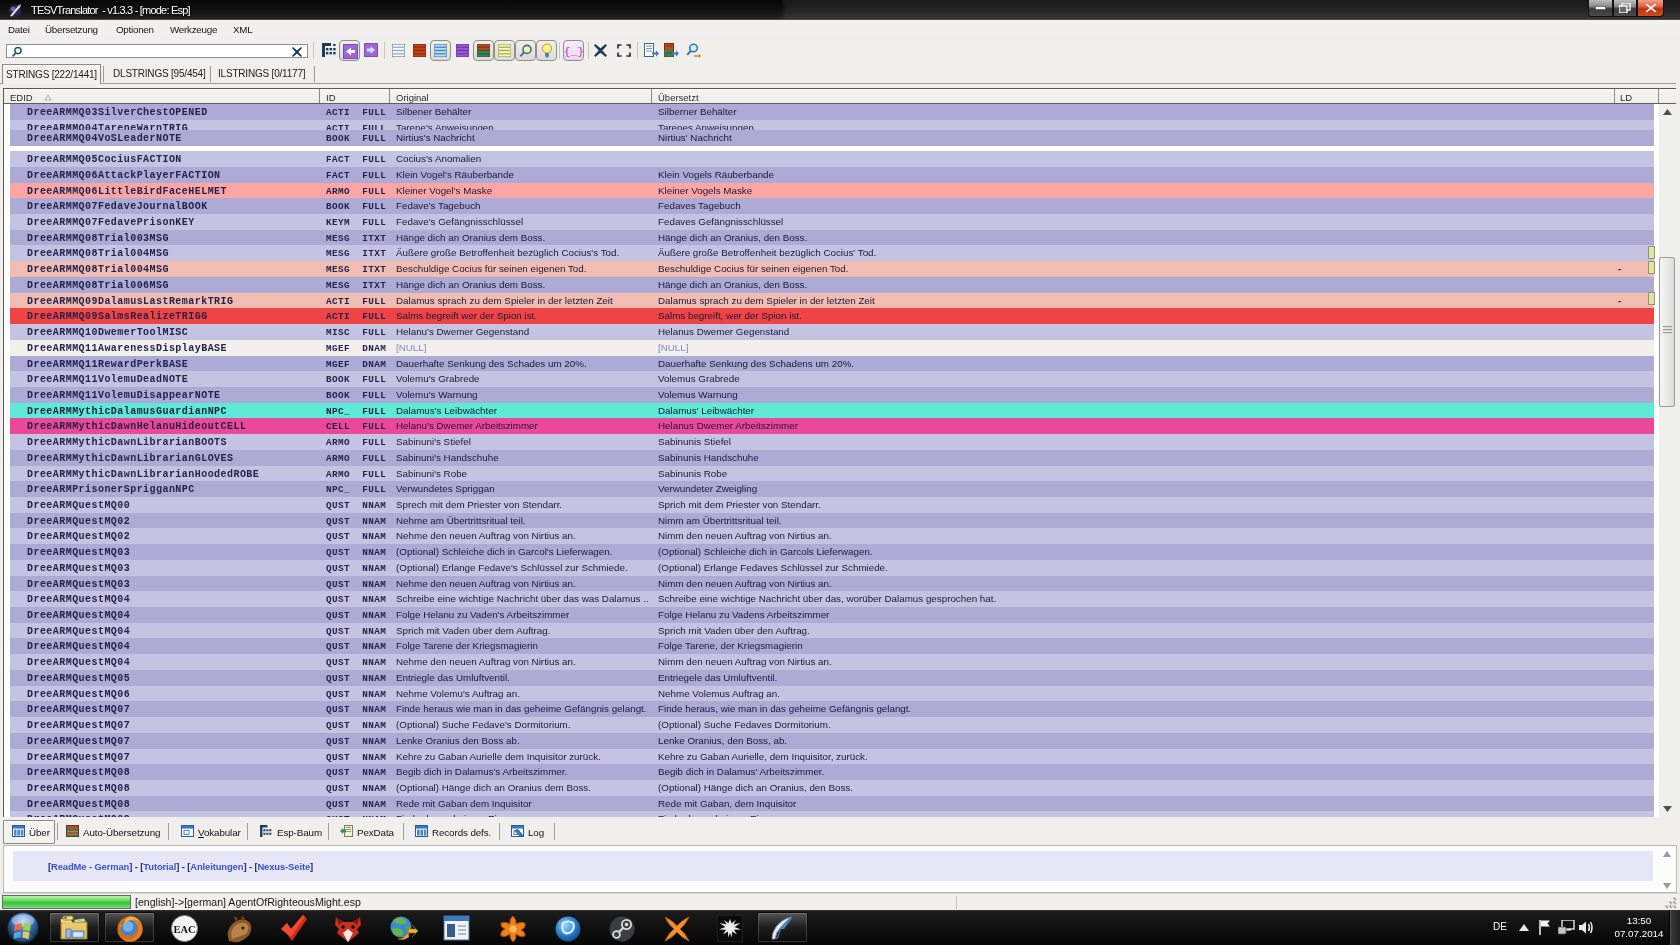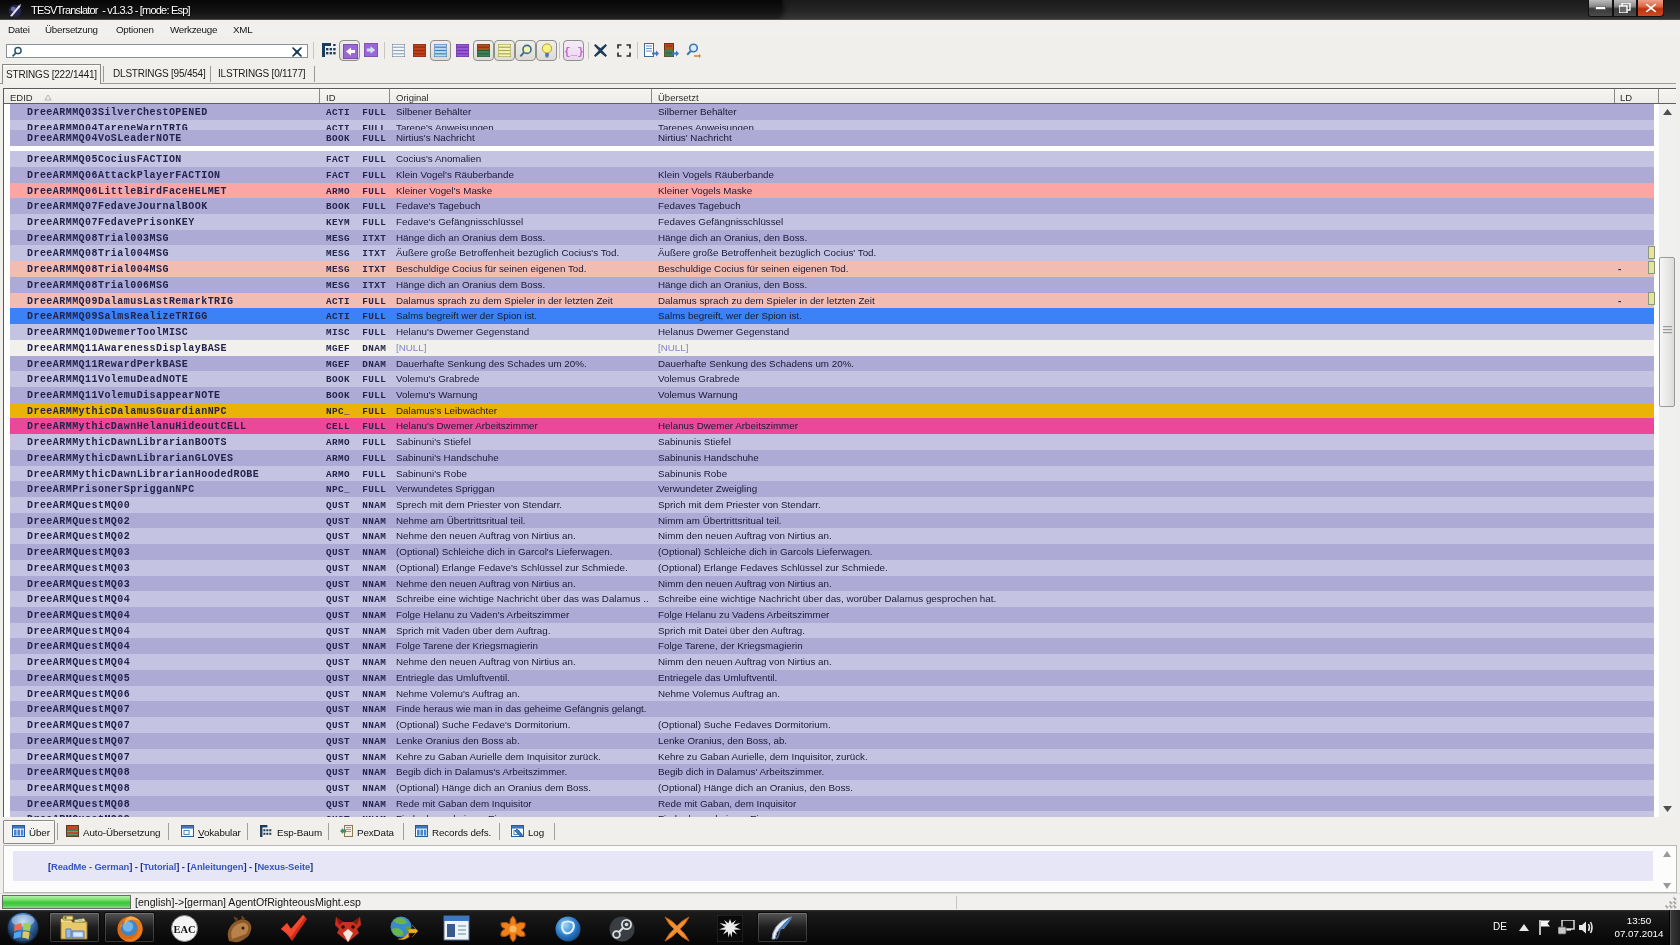--- a/index.html
+++ b/index.html
@@ -335,21 +335,21 @@
         <span class="c-orig ">Hänge dich an Oranius dem Boss.</span>
         <span class="c-tr ">Hänge dich an Oranius, den Boss.</span>
       </div>
 <div class="row" style="top:188.64px;background:#f1bcb2">
         <span class="c-edid">DreeARMMQ09DalamusLastRemarkTRIG</span>
         <span class="c-id">ACTI&nbsp;&nbsp;FULL</span>
         <span class="c-orig ">Dalamus sprach zu dem Spieler in der letzten Zeit</span>
         <span class="c-tr ">Dalamus sprach zu dem Spieler in der letzten Zeit</span>
         <span class="ld">-</span>
       </div>
-<div class="row" style="top:204.36px;background:#3b82f6">
+<div class="row" style="top:204.36px;background:#ef4444">
         <span class="c-edid">DreeARMMQ09SalmsRealizeTRIGG</span>
         <span class="c-id">ACTI&nbsp;&nbsp;FULL</span>
         <span class="c-orig ">Salms begreift wer der Spion ist.</span>
         <span class="c-tr ">Salms begreift, wer der Spion ist.</span>
       </div>
 <div class="row" style="top:220.08px;background:#c5c3e2">
         <span class="c-edid">DreeARMMQ10DwemerToolMISC</span>
         <span class="c-id">MISC&nbsp;&nbsp;FULL</span>
         <span class="c-orig ">Helanu's Dwemer Gegenstand</span>
         <span class="c-tr ">Helanus Dwemer Gegenstand</span>
@@ -371,24 +371,25 @@
         <span class="c-id">BOOK&nbsp;&nbsp;FULL</span>
         <span class="c-orig ">Volemu's Grabrede</span>
         <span class="c-tr ">Volemus Grabrede</span>
       </div>
 <div class="row" style="top:282.96px;background:#adaad5">
         <span class="c-edid">DreeARMMQ11VolemuDisappearNOTE</span>
         <span class="c-id">BOOK&nbsp;&nbsp;FULL</span>
         <span class="c-orig ">Volemu's Warnung</span>
         <span class="c-tr ">Volemus Warnung</span>
       </div>
-<div class="row" style="top:298.68px;background:#eab308">
+<div class="row" style="top:298.68px;background:#5eead4">
         <span class="c-edid">DreeARMMythicDalamusGuardianNPC</span>
         <span class="c-id">NPC_&nbsp;&nbsp;FULL</span>
         <span class="c-orig ">Dalamus's Leibwächter</span>
+        <span class="c-tr ">Dalamus' Leibwächter</span>
       </div>
 <div class="row" style="top:314.40px;background:#ec4899">
         <span class="c-edid">DreeARMMythicDawnHelanuHideoutCELL</span>
         <span class="c-id">CELL&nbsp;&nbsp;FULL</span>
         <span class="c-orig ">Helanu's Dwemer Arbeitszimmer</span>
         <span class="c-tr ">Helanus Dwemer Arbeitszimmer</span>
       </div>
 <div class="row" style="top:330.12px;background:#c5c3e2">
         <span class="c-edid">DreeARMMythicDawnLibrarianBOOTS</span>
         <span class="c-id">ARMO&nbsp;&nbsp;FULL</span>
@@ -458,21 +459,21 @@
 <div class="row" style="top:503.04px;background:#adaad5">
         <span class="c-edid">DreeARMQuestMQ04</span>
         <span class="c-id">QUST&nbsp;&nbsp;NNAM</span>
         <span class="c-orig ">Folge Helanu zu Vaden's Arbeitszimmer</span>
         <span class="c-tr ">Folge Helanu zu Vadens Arbeitszimmer</span>
       </div>
 <div class="row" style="top:518.76px;background:#c5c3e2">
         <span class="c-edid">DreeARMQuestMQ04</span>
         <span class="c-id">QUST&nbsp;&nbsp;NNAM</span>
         <span class="c-orig ">Sprich mit Vaden über dem Auftrag.</span>
-        <span class="c-tr ">Sprich mit Datei über den Auftrag.</span>
+        <span class="c-tr ">Sprich mit Vaden über den Auftrag.</span>
       </div>
 <div class="row" style="top:534.48px;background:#adaad5">
         <span class="c-edid">DreeARMQuestMQ04</span>
         <span class="c-id">QUST&nbsp;&nbsp;NNAM</span>
         <span class="c-orig ">Folge Tarene der Kriegsmagierin</span>
         <span class="c-tr ">Folge Tarene, der Kriegsmagierin</span>
       </div>
 <div class="row" style="top:550.20px;background:#c5c3e2">
         <span class="c-edid">DreeARMQuestMQ04</span>
         <span class="c-id">QUST&nbsp;&nbsp;NNAM</span>
@@ -488,20 +489,21 @@
 <div class="row" style="top:581.64px;background:#c5c3e2">
         <span class="c-edid">DreeARMQuestMQ06</span>
         <span class="c-id">QUST&nbsp;&nbsp;NNAM</span>
         <span class="c-orig ">Nehme Volemu's Auftrag an.</span>
         <span class="c-tr ">Nehme Volemus Auftrag an.</span>
       </div>
 <div class="row" style="top:597.36px;background:#adaad5">
         <span class="c-edid">DreeARMQuestMQ07</span>
         <span class="c-id">QUST&nbsp;&nbsp;NNAM</span>
         <span class="c-orig ">Finde heraus wie man in das geheime Gefängnis gelangt.</span>
+        <span class="c-tr ">Finde heraus, wie man in das geheime Gefängnis gelangt.</span>
       </div>
 <div class="row" style="top:613.08px;background:#c5c3e2">
         <span class="c-edid">DreeARMQuestMQ07</span>
         <span class="c-id">QUST&nbsp;&nbsp;NNAM</span>
         <span class="c-orig ">(Optional) Suche Fedave's Dormitorium.</span>
         <span class="c-tr ">(Optional) Suche Fedaves Dormitorium.</span>
       </div>
 <div class="row" style="top:628.80px;background:#adaad5">
         <span class="c-edid">DreeARMQuestMQ07</span>
         <span class="c-id">QUST&nbsp;&nbsp;NNAM</span>

